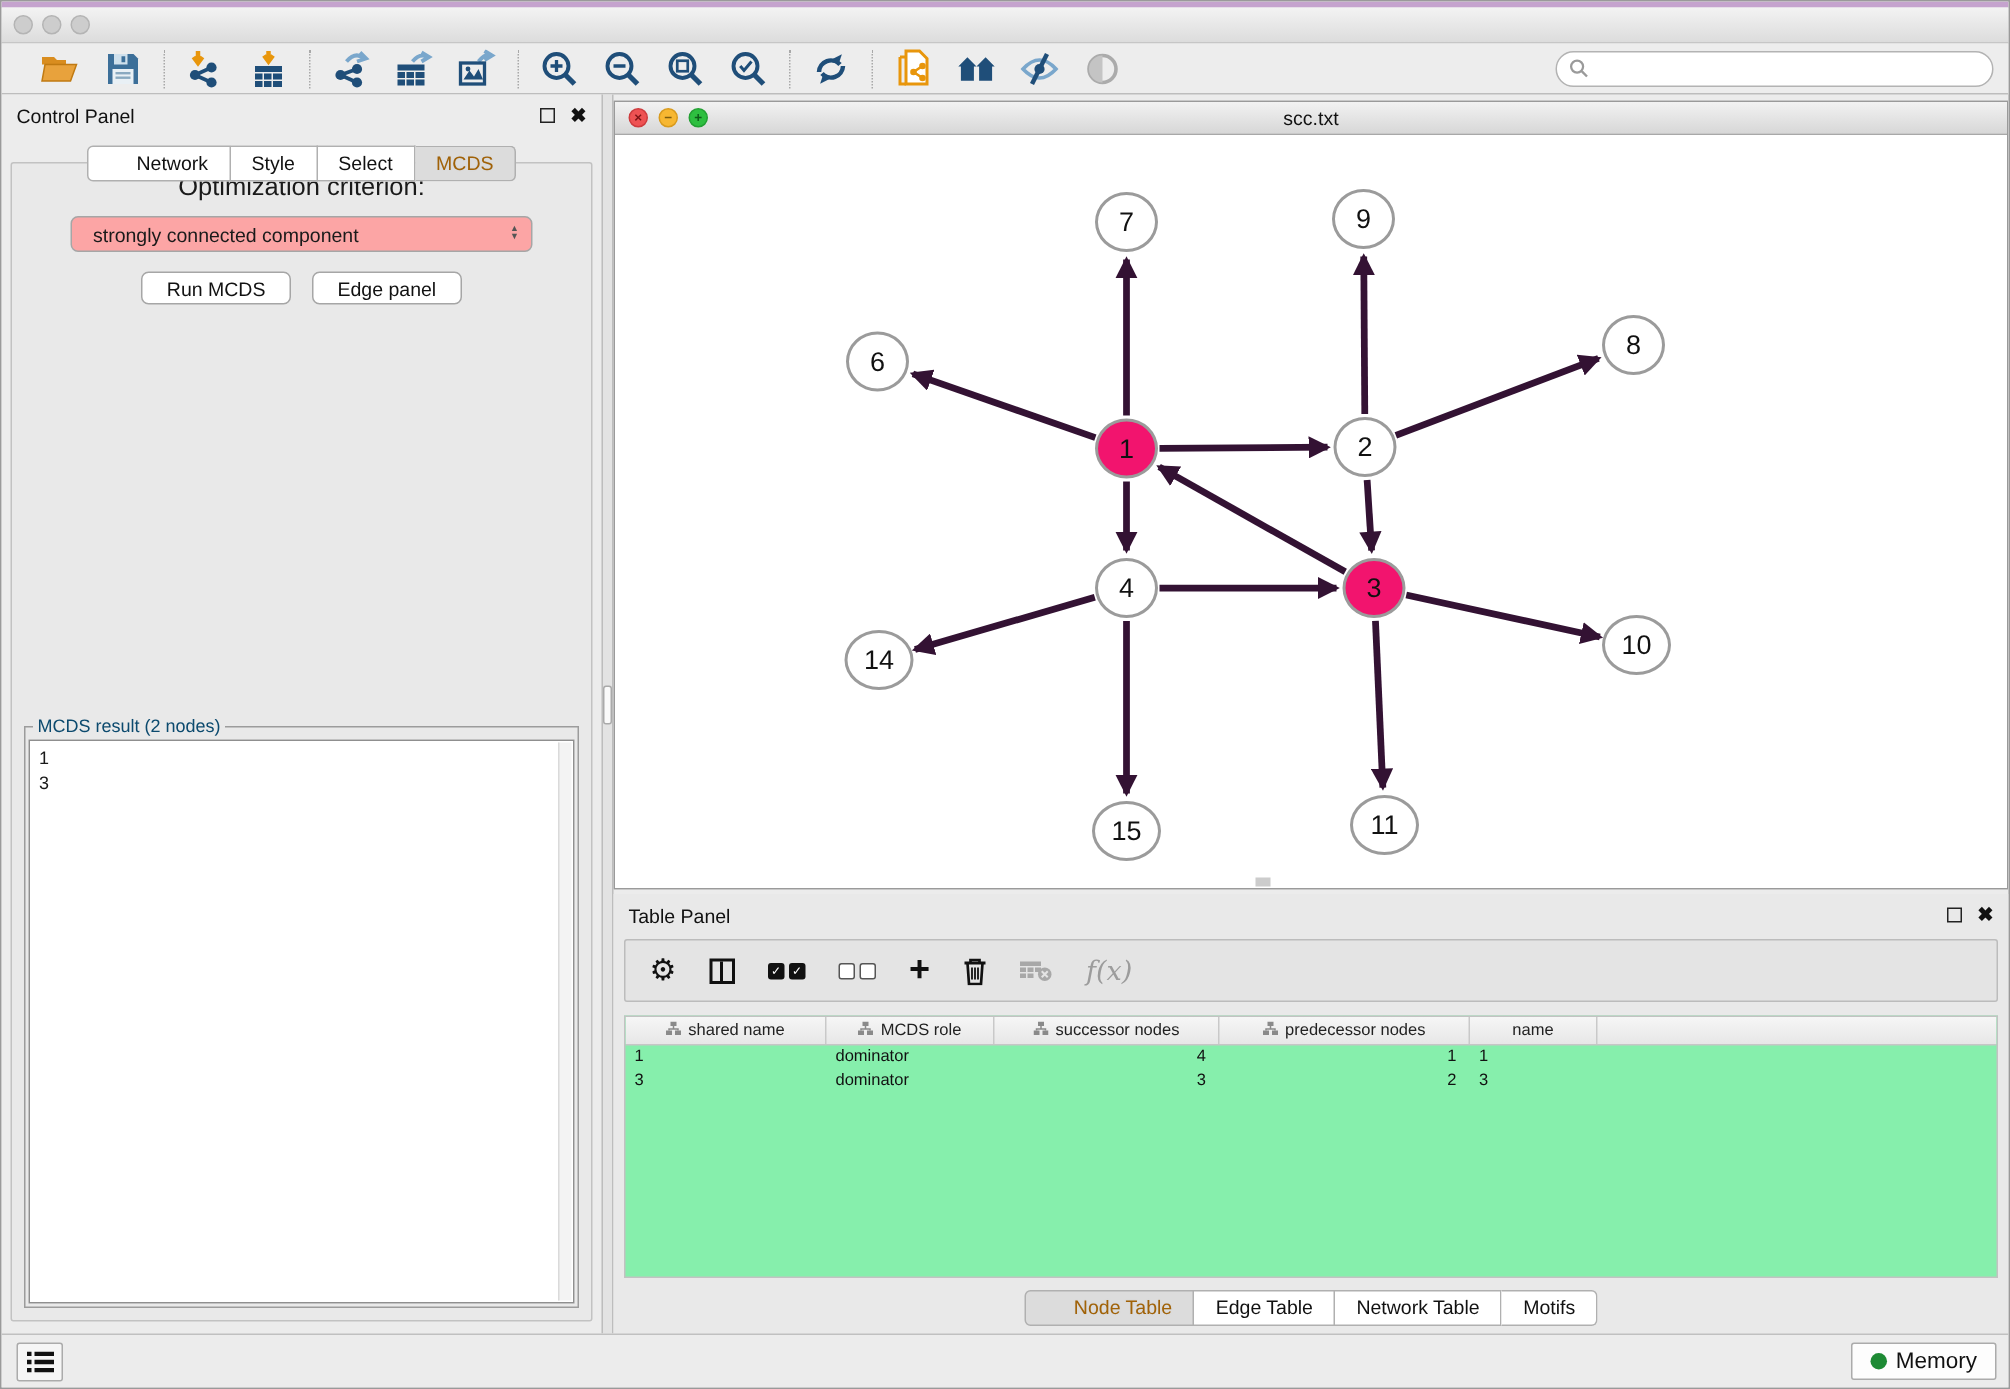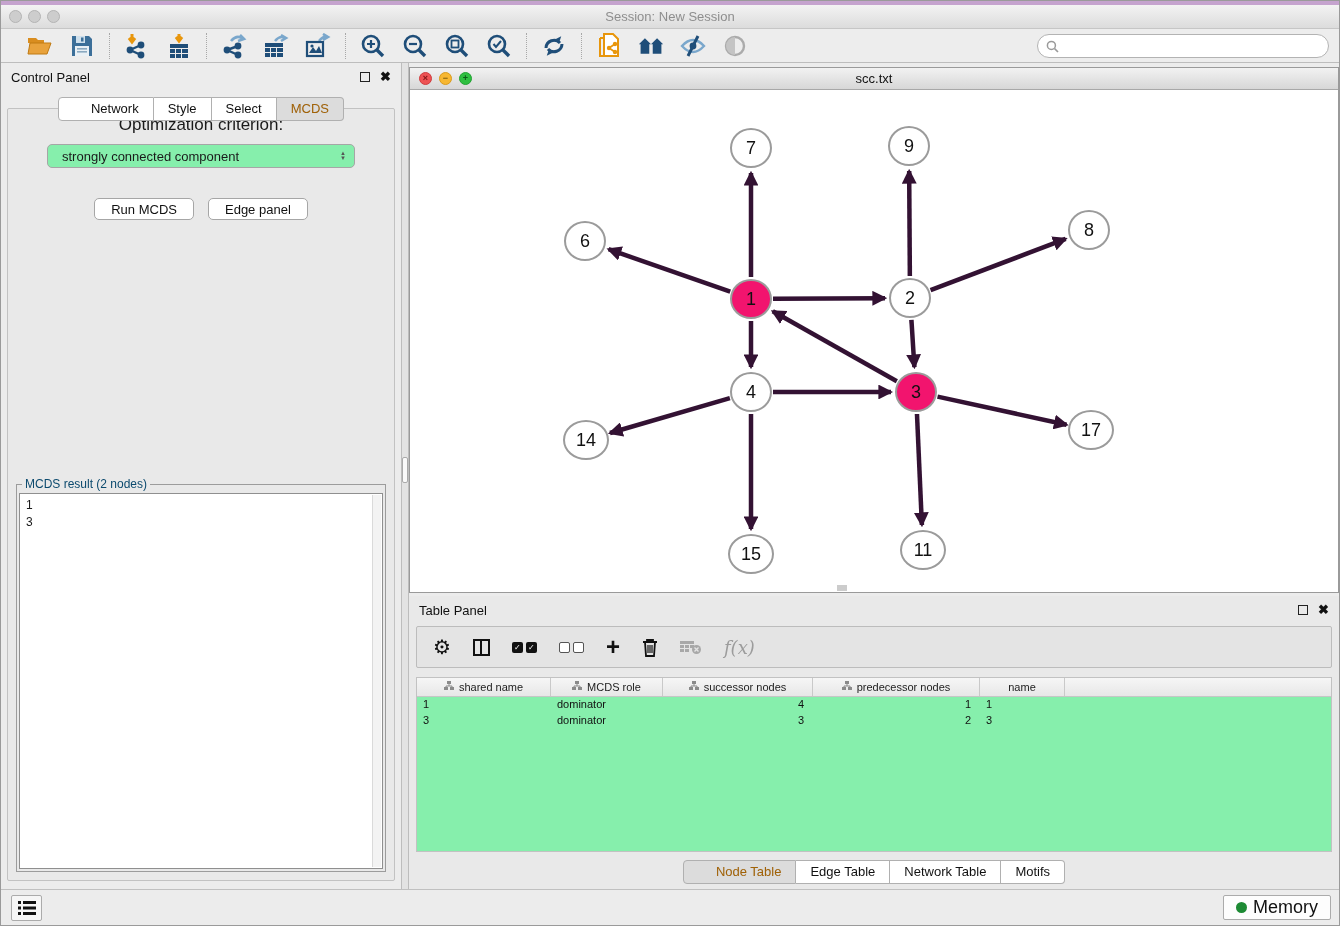--- a/index.html
+++ b/index.html
@@ -48,26 +48,26 @@
   }
   .seg-tab:first-child { border-left-width:1px; border-radius:4px 0 0 4px;padding-left:32px; }
   .seg-tab:last-child { border-radius:0 4px 4px 0; }
   .seg-tab.active { background:#dcdcdc; color:#a16207; text-shadow:0 0 1px #cfcfcf; }
   .cp-content {
     position:absolute; left:6px; right:6px; top:45px; bottom:8px;
     background:#e9e9e9; border:1px solid #c2c2c2; border-radius:2px;
   }
   .opt-label { text-align:center; font-size:17px; margin-top:6px; }
   .dropdown {
-    width:308px; height:24px; margin:9px auto 0; background:#86efac;
+    width:308px; height:24px; margin:9px auto 0; background:#fca5a5;
     border:1px solid #a6a6a6; border-radius:5px; display:flex; align-items:center;
     font-size:13px; padding:0 8px 0 14px; position:relative;
   }
   .dd-arrows { margin-left:auto; display:flex; flex-direction:column; line-height:5px; color:#555; font-size:6px; }
-  .btn-row { display:flex; justify-content:center; gap:14px; margin-top:30px; }
+  .btn-row { display:flex; justify-content:center; gap:14px; margin-top:13px; }
   .mac-btn {
     background:#fff; border:1px solid #a6a6a6; border-radius:5px; height:22px;
     font-size:13px; padding:0 16px; font-family:inherit; color:#111;
   }
   fieldset.mcds-result {
     position:absolute; left:8px; right:8px; top:368px; bottom:8px;
     border:1px solid #9c9c9c; padding:2px;
   }
   fieldset.mcds-result legend { font-size:12px; padding:0 3px; margin-left:3px; color:#0c4a6e; }
   .result-box {
@@ -135,37 +135,36 @@
   .td.c2, .td.c3 { text-align:right; padding-right:9px; }
   .bt-tabs { position:absolute; left:0; right:0; top:264px; display:flex; justify-content:center; }
   
   #status-bar {
     position:absolute; left:0; bottom:0; width:100%; height:36px;
     background:#ececec; border-top:1px solid #c0c0c0; display:flex; align-items:center;
   }
   .list-btn { margin-left:10px; width:31px; height:26px; background:#f6f6f6; border:1px solid #ababab;
     border-radius:2px; display:flex; align-items:center; justify-content:center; }
   .memory-btn { margin-left:auto; margin-right:8px; height:25px; background:#fdfdfd; border:1px solid #ababab;
-    border-radius:2px; display:flex; align-items:center; gap:6px; padding:0 12px; font-size:18px; color:#111; }
+    border-radius:2px; display:flex; align-items:center; gap:6px; padding:0 12px; font-size:15px; color:#111; }
   .mem-dot { width:11px; height:11px; border-radius:50%; background:#1d8a34; }
 </style>
 </head>
 <body>
 
 <div id="app">
 
   <div class="lavender"></div>
 
   <div class="titlebar">
     <div class="tl-dots">
       <div class="tl-dot"></div>
       <div class="tl-dot"></div>
       <div class="tl-dot"></div>
     </div>
-    <div class="win-title">Session: New Session</div>
   </div>
 
   <div class="toolbar">
     <div class="tb-group">
       <div class="tb-icon">
         <svg width="26" height="22" viewBox="0 0 26 22">
             <path d="M1 3 h8 l2 2 h6 v3 H1z" fill="#d98d1f"></path>
             <path d="M3 8 h21 l-4 11 H1z" fill="#e8a23c" stroke="#c07a12" stroke-width="1"></path>
           </svg>
       </div>
@@ -400,21 +399,21 @@
       <div class="canvas-hthumb"></div>
     <div class="gnode" style="width: 42px; height: 40px; left: 320px; top: 38px;">7</div>
         <div class="gnode" style="width: 42px; height: 40px; left: 478px; top: 36px;">9</div>
         <div class="gnode" style="width: 42px; height: 40px; left: 154px; top: 131px;">6</div>
         <div class="gnode" style="width: 42px; height: 40px; left: 658px; top: 120px;">8</div>
         <div class="gnode selected" style="width: 42px; height: 40px; left: 320px; top: 189px;">1</div>
         <div class="gnode" style="width: 42px; height: 40px; left: 479px; top: 188px;">2</div>
         <div class="gnode" style="width: 42px; height: 40px; left: 320px; top: 282px;">4</div>
         <div class="gnode selected" style="width: 42px; height: 40px; left: 485px; top: 282px;">3</div>
         <div class="gnode" style="width: 46px; height: 40px; left: 153px; top: 330px;">14</div>
-        <div class="gnode" style="width: 46px; height: 40px; left: 658px; top: 320px;">17</div>
+        <div class="gnode" style="width: 46px; height: 40px; left: 658px; top: 320px;">10</div>
         <div class="gnode" style="width: 46px; height: 40px; left: 318px; top: 444px;">15</div>
         <div class="gnode" style="width: 46px; height: 40px; left: 490px; top: 440px;">11</div>
       </div>
   </div>
 
   <div id="table-panel">
     <div class="panel-head">
       <span class="panel-title">Table Panel</span>
       <span class="panel-head-icons">
         <span class="mini-float"></span>

